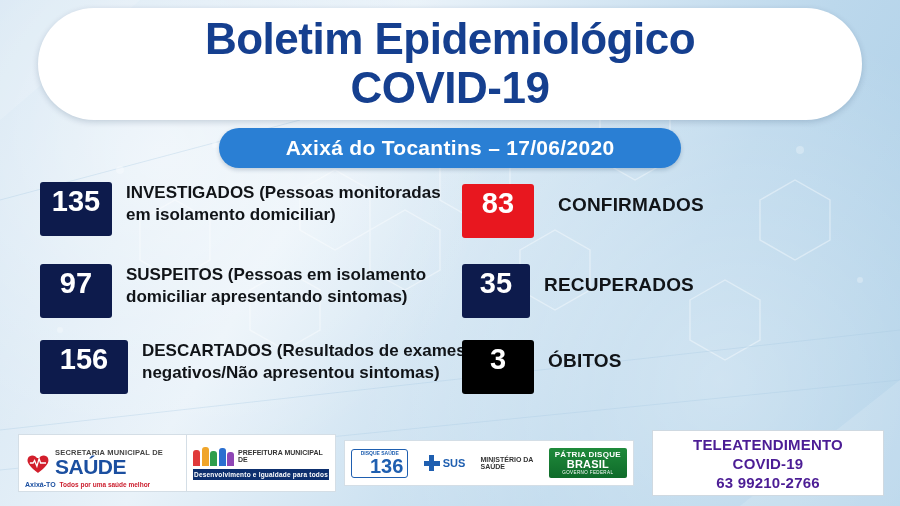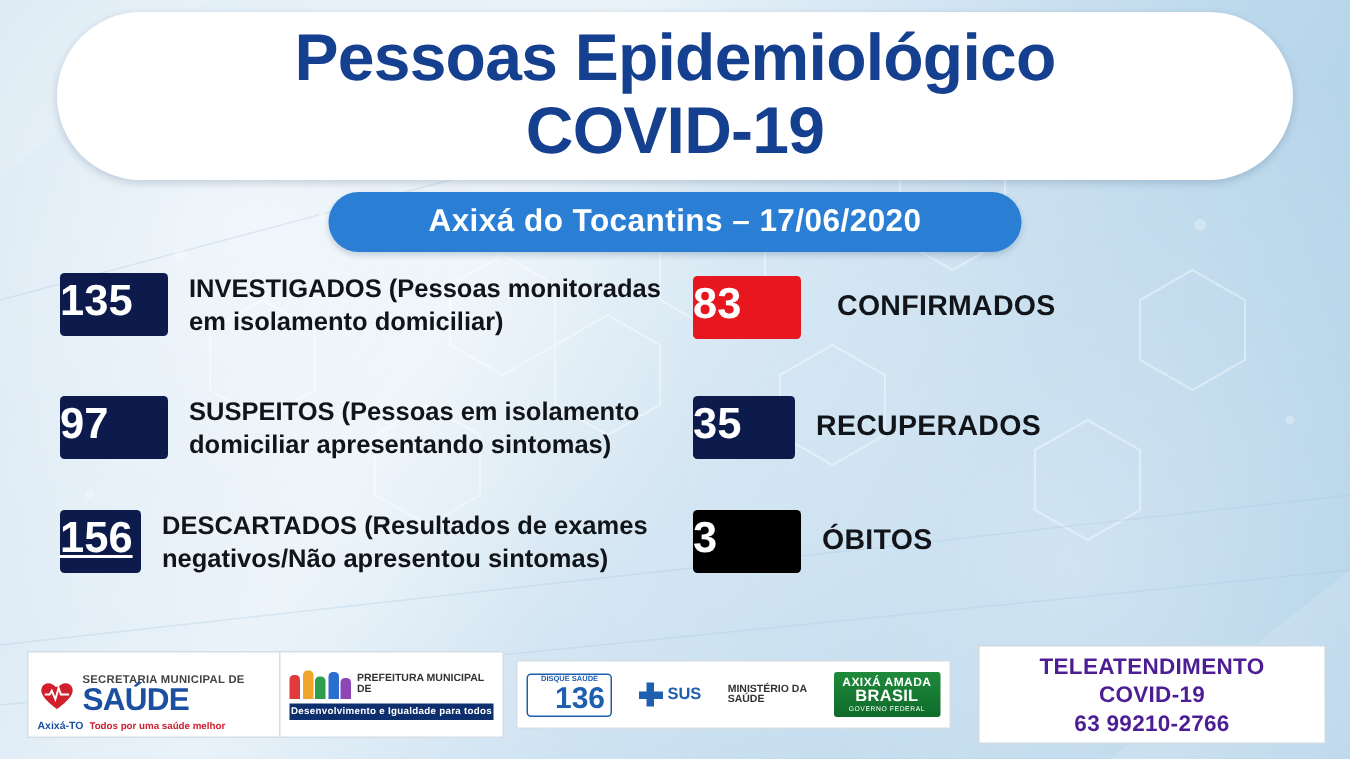--- a/index.html
+++ b/index.html
@@ -93,23 +93,23 @@
   }
   .stat-row {
     position: absolute;
     display: flex;
     align-items: flex-start;
   }
   .badge {
     color: #ffffff;
     font-weight: bold;
     font-size: 29px;
-    text-align: left;
+    text-align: center;
     border-radius: 3px;
-    padding: 5px 0 8px 0;
+    padding: 5px 0 20px 0;
     flex: none;
     line-height: 1;
   }
   .badge.navy { background: #0d1b4c; }
   .badge.red { background: #e8171f; }
   .badge.black { background: #000000; }
 
   .stat-text {
     margin-left: 14px;
     color: #111418;
@@ -126,21 +126,21 @@
     line-height: 42px;
     letter-spacing: 0.2px;
   }
 
   
   #row-investigados { left: 40px; top: 0px; }
   #row-investigados .badge { width: 72px; }
   #row-suspeitos   { left: 40px; top: 82px; }
   #row-suspeitos .badge { width: 72px; }
   #row-descartados { left: 40px; top: 158px; }
-  #row-descartados .badge { width: 54px; text-decoration: underline; }
+  #row-descartados .badge { width: 88px; }
 
   
   #row-confirmados { left: 462px; top: 2px; gap: 10px; }
   #row-confirmados .badge { width: 72px; }
   #row-recuperados { left: 462px; top: 82px; }
   #row-recuperados .badge { width: 68px; }
   #row-obitos      { left: 462px; top: 158px; }
   #row-obitos .badge { width: 72px; }
 
   
@@ -290,21 +290,21 @@
         <circle cx="60" cy="330" r="3"></circle>
       </g>
       <g fill="#ffffff" opacity="0.25">
         <polygon points="0,0 140,0 0,120"></polygon>
         <polygon points="900,506 740,506 900,380"></polygon>
       </g>
     </svg>
   </div>
 
   <div class="title-card">
-    <div class="title-line1">Pessoas Epidemiológico</div>
+    <div class="title-line1">Boletim Epidemiológico</div>
     <div class="title-line2">COVID-19</div>
   </div>
 
   <div class="subtitle-pill">
     <span>Axixá do Tocantins – 17/06/2020</span>
   </div>
 
   <div class="stats">
 
     <div class="stat-row" id="row-investigados">
@@ -387,21 +387,21 @@
         <span class="sus-cross"></span>
         <span class="sus-txt">SUS</span>
       </div>
       <div class="fed-item">
         <div class="min-txt">
           <span class="a">MINISTÉRIO DA</span>
           <span class="b">SAÚDE</span>
         </div>
       </div>
       <div class="patria">
-        <span class="p1">AXIXÁ AMADA</span>
+        <span class="p1">PÁTRIA DISQUE</span>
         <span class="p2">BRASIL</span>
         <span class="p3">GOVERNO FEDERAL</span>
       </div>
     </div>
 
     <div id="tele-box">
       <div>TELEATENDIMENTO</div>
       <div>COVID-19</div>
       <div>63 99210-2766</div>
     </div>

